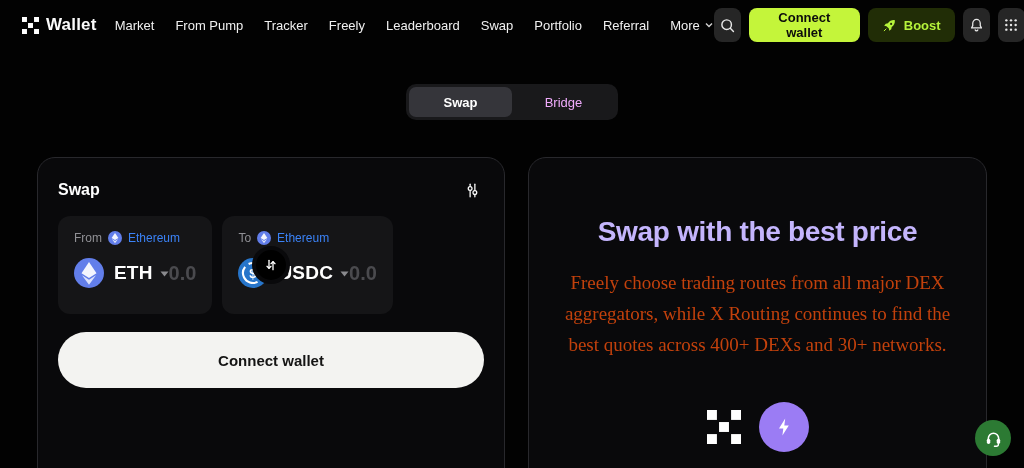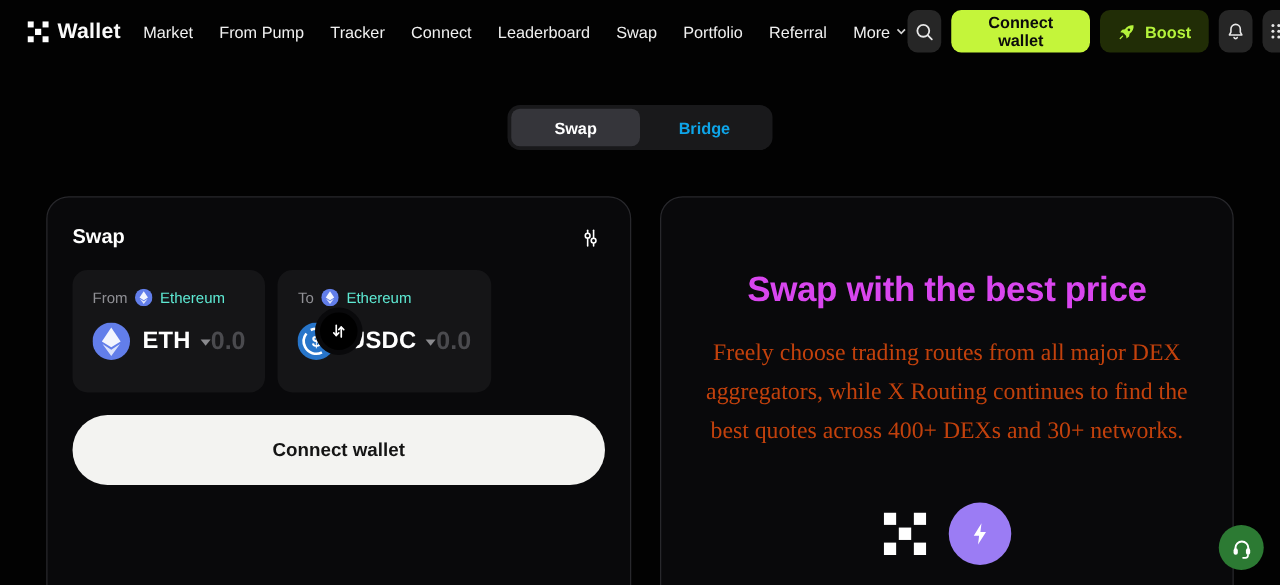--- a/index.html
+++ b/index.html
@@ -37,59 +37,59 @@
     display:flex; align-items:center; gap:7px;
   }
   
   .toggle-wrap { display:flex; justify-content:center; margin-top:34px; }
   .toggle {
     width:212px; height:36px; background:#19191b; border-radius:10px;
     padding:3px; display:flex;
   }
   .toggle-seg {
     flex:1; display:flex; align-items:center; justify-content:center;
-    font-size:13px; font-weight:700; color:#0ea5e9; border-radius:7px; cursor:pointer;
+    font-size:13px; font-weight:400; color:#f0abfc; border-radius:7px; cursor:pointer;
   }
   .toggle-seg.active { background:#35353a; color:#fff; font-weight:700; }
   
   .content { display:flex; gap:23px; padding:0 37px; margin-top:37px; }
   .card {
     background:#09090b; border:1px solid #28282c; border-radius:18px;
     height:430px;
   }
   .swap-card { width:468px; padding:20px; }
   .swap-card-head { display:flex; align-items:center; justify-content:space-between; margin-bottom:14px; height:24px; }
   .swap-title { font-size:16px; font-weight:700; }
   .settings-btn { background:none; border:none; cursor:pointer; display:flex; padding:2px; }
   .swap-box {
     background:#151517; border-radius:12px; height:98px; padding:15px 16px;
   }
   .net-row { display:flex; align-items:center; gap:6px; font-size:12px; }
   .dir-label { color:#909095; }
-  .net-name { color:#5eead4; font-weight:500; }
+  .net-name { color:#3b82f6; font-weight:500; }
   .token-row { display:flex; align-items:center; margin-top:13px; }
   .token-select { display:flex; align-items:center; gap:10px; cursor:pointer; }
   .token-name { font-size:19px; font-weight:700; letter-spacing:.2px; }
   .token-caret { margin-left:-3px; margin-top:2px; }
   .amount { margin-left:auto; font-size:20px; font-weight:700; color:#4a4a4e; cursor:text; }
   .boxes { position:relative; display:flex; gap:10px; }
   .flip-btn {
     position:absolute; left:50%; top:50%; transform:translate(-50%,-50%);
     width:38px; height:38px; border-radius:50%; background:#000;
     border:4px solid #09090b; display:flex; align-items:center; justify-content:center;
     cursor:pointer; z-index:2;
   }
   .big-connect {
     margin-top:18px; width:100%; height:56px; border:none; border-radius:28px;
     background:#f3f3f1; color:#141414; font-size:15px; font-weight:700;
     font-family:"Liberation Sans", sans-serif; cursor:pointer;
   }
   
   .promo-card { flex:1; display:flex; flex-direction:column; align-items:center; padding-top:58px; text-align:center; }
-  .promo-title { font-size:28px; font-weight:700; letter-spacing:-.3px; color:#d946ef; }
+  .promo-title { font-size:28px; font-weight:700; letter-spacing:-.3px; color:#c4b5fd; }
   .promo-desc { margin-top:20px; width:414px; font-size:19px; line-height:1.62; color:#c2410c;font-family:Liberation Serif, serif; }
   .promo-icons { margin-top:42px; display:flex; align-items:center; gap:18px; }
   .bolt-circle { width:50px; height:50px; border-radius:50%; background:#9b7cf4; display:flex; align-items:center; justify-content:center; }
   .dex-row { margin-top:16px; display:flex; align-items:center; gap:16px; }
   .dex-icon { width:54px; height:54px; border-radius:50%; }
   
   .chat-btn {
     position:absolute; top:420px; right:13px; width:36px; height:36px;
     border-radius:50%; background:#2c7a33; border:none; cursor:pointer;
     display:flex; align-items:center; justify-content:center; z-index:5;
@@ -109,21 +109,21 @@
           <rect x="17" y="17" width="7" height="7"></rect>
       </svg>
     </span>
     <span class="brand-name">Wallet</span>
   </div>
 
   <div class="nav">
     <span class="nav-item">Market</span>
     <span class="nav-item">From Pump</span>
     <span class="nav-item">Tracker</span>
-    <span class="nav-item">Connect</span>
+    <span class="nav-item">Freely</span>
     <span class="nav-item">Leaderboard</span>
     <span class="nav-item">Swap</span>
     <span class="nav-item">Portfolio</span>
     <span class="nav-item">Referral</span>
     <span class="nav-item">
       <span>More</span>
       <span style="display:flex">
         <svg width="10" height="10" viewBox="0 0 10 10" fill="none" stroke="#cfcfcf" stroke-width="1.4">
           <path d="M2 3.5 L5 6.6 L8 3.5"></path>
         </svg>

